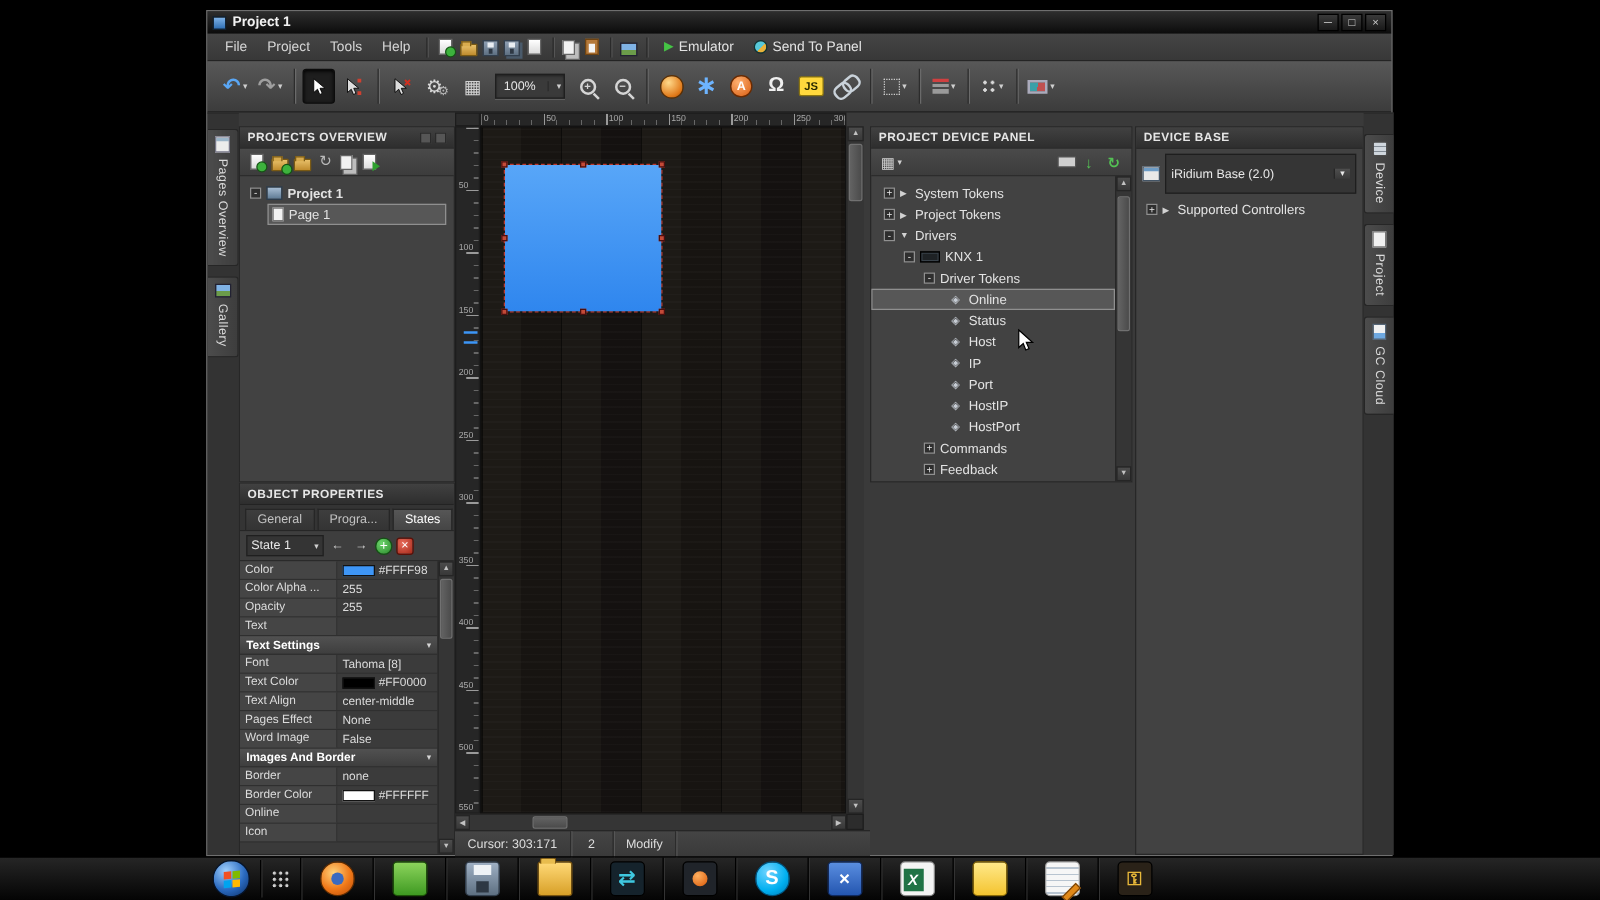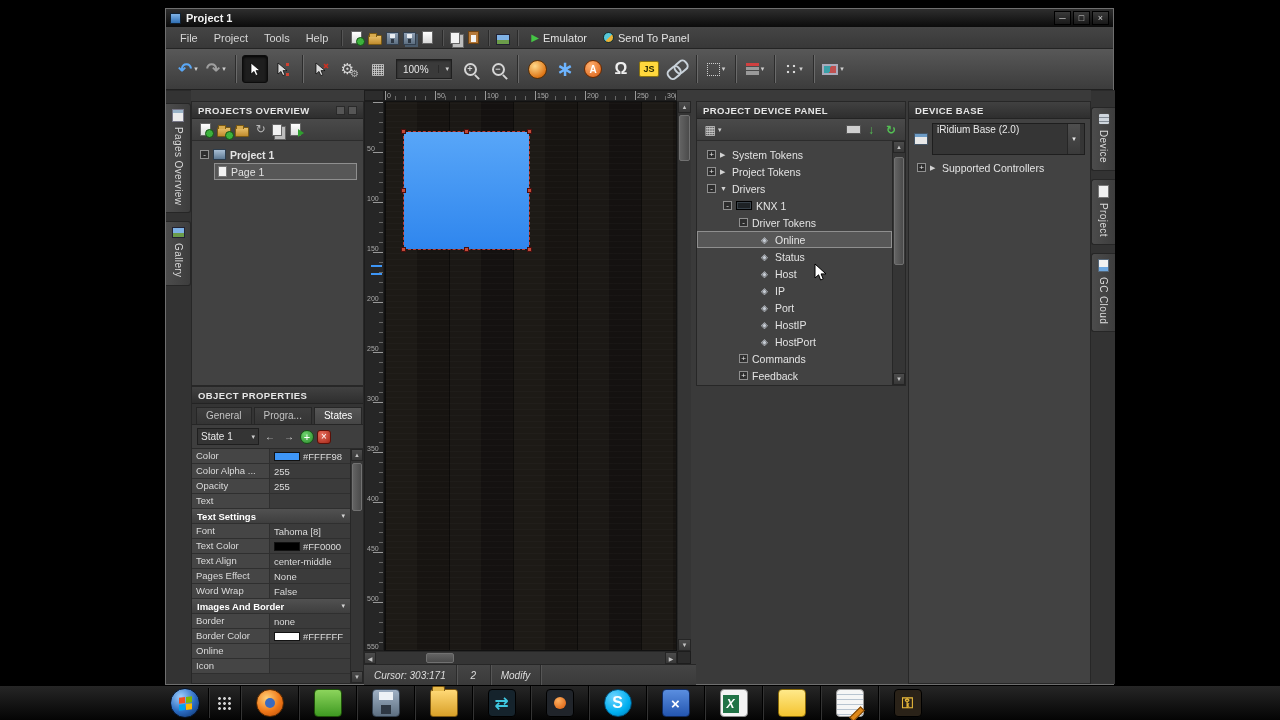--- a/index.html
+++ b/index.html
@@ -141,25 +141,25 @@
     background-image:
       repeating-linear-gradient(90deg,rgba(0,0,0,.55) 0 1px,transparent 1px 64px),
       repeating-linear-gradient(0deg,rgba(255,255,255,.02) 0 1px,transparent 1px 6px),
       repeating-linear-gradient(90deg,#1d1a16 0 32px,#171411 32px 64px,#1b1815 64px 96px,#141110 96px 128px);}
   .selwrap{position:absolute;outline:1px dashed rgba(200,60,50,.95);outline-offset:0;}
   .selfill{position:absolute;inset:0;}
   .hd{position:absolute;width:5px;height:5px;background:#c24a38;border:1px solid #4a0f0f;}
   .hd.tl{left:-3px;top:-3px;} .hd.tm{left:calc(50% - 3px);top:-3px;} .hd.tr{right:-3px;top:-3px;}
   .hd.ml{left:-3px;top:calc(50% - 3px);} .hd.mr{right:-3px;top:calc(50% - 3px);}
   .hd.bl{left:-3px;bottom:-3px;} .hd.bm{left:calc(50% - 3px);bottom:-3px;} .hd.br{right:-3px;bottom:-3px;}
-  .cstatus{position:absolute;display:flex;align-items:center;background:linear-gradient(#454545,#393939);border-top:1px solid #262626;font-size:10px;color:#ddd;font-style:italic;}
+  .cstatus{position:absolute;display:flex;align-items:center;background:linear-gradient(#454545,#393939);border-top:1px solid #262626;font-size:10px;color:#ddd;}
   .scell{height:100%;display:flex;align-items:center;padding:0 10px;border-right:1px solid #2b2b2b;box-shadow:1px 0 0 #565656;}
 
   
-  .combo{display:flex;align-items:flex-start;height:32px;flex:1;background:#353535;border:1px solid #1e1e1e;color:#e8e8e8;font-size:10px;padding:0 4px;cursor:pointer;}
+  .combo{display:flex;align-items:center;height:32px;flex:1;background:#353535;border:1px solid #1e1e1e;color:#e8e8e8;font-size:10px;padding:11px 4px;cursor:pointer;}
   .combo .car{margin-left:auto;width:13px;text-align:center;font-size:7px;background:linear-gradient(#4e4e4e,#3a3a3a);border-left:1px solid #262626;align-self:stretch;display:flex;align-items:center;justify-content:center;}
   .tblico{width:14px;height:12px;background:#e8e8e8;border:1px solid #456;box-shadow:inset 0 3px 0 #6d9cc6;flex:none;margin-right:4px;}
   .kbd{width:15px;height:9px;background:#cfcfcf;border:1px solid #555;border-radius:1px;}
   .gglyph{color:#54c054;font-weight:bold;font-size:12px;}
 
   
   .taskbar{position:absolute;left:0;top:685px;width:1280px;height:35px;background:linear-gradient(#262626,#040404);border-top:1px solid #000;}
   .orb{position:absolute;left:170px;top:2px;width:30px;height:30px;border-radius:50%;background:radial-gradient(circle at 35% 28%,#9fd0ff,#2a6ac0 55%,#0b2c60);border:1px solid #06142a;display:flex;align-items:center;justify-content:center;cursor:pointer;}
   .flag{display:grid;grid-template-columns:6px 6px;grid-template-rows:6px 6px;gap:1px;transform:skewY(-6deg);}
   .flag i{display:block;}
@@ -427,21 +427,21 @@
               <span>center-middle</span>
             </span>
           </div>
         <div class="prow">
             <span class="pname">Pages Effect</span>
             <span class="pval">
               <span>None</span>
             </span>
           </div>
         <div class="prow">
-            <span class="pname">Word Wrap</span>
+            <span class="pname">Word Image</span>
             <span class="pval">
               <span>False</span>
             </span>
           </div>
         <div class="prow section">
             <span>Images And Border</span>
             <span class="sec-car">▾</span>
           </div>
         <div class="prow">
             <span class="pname">Border</span>

